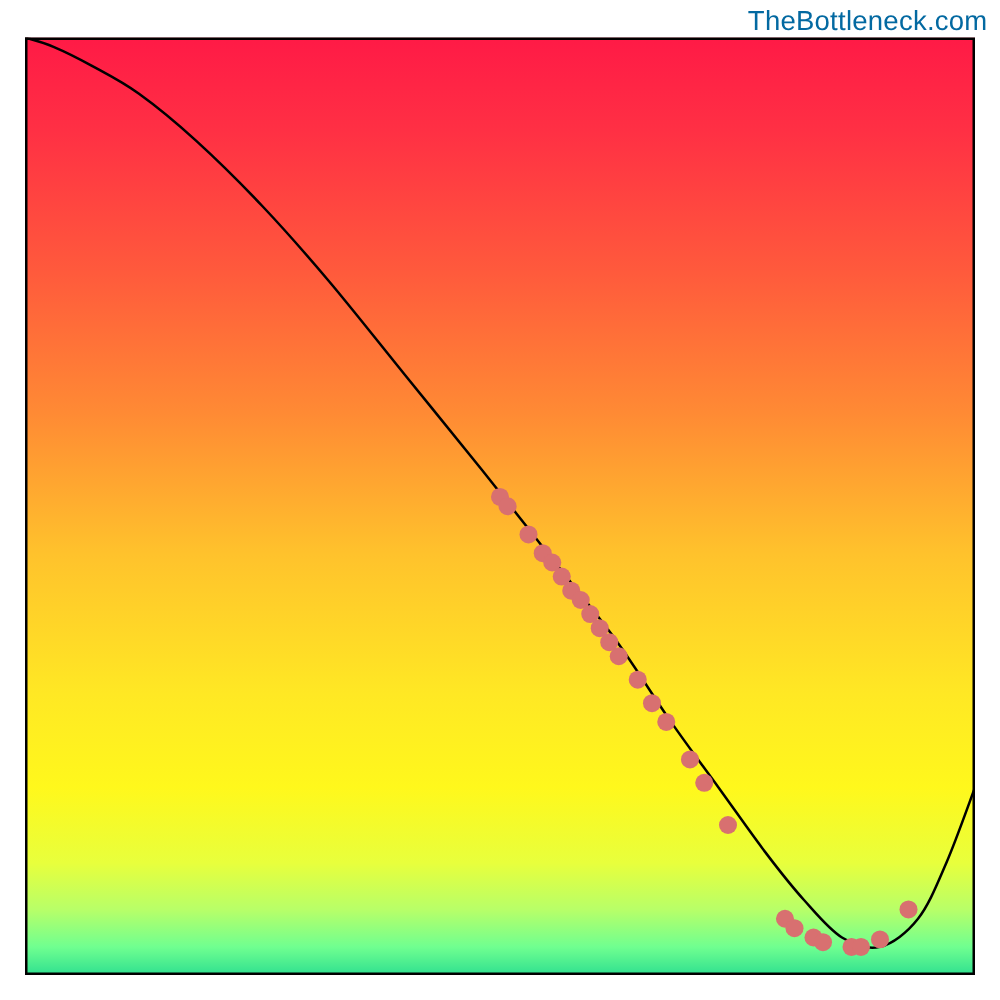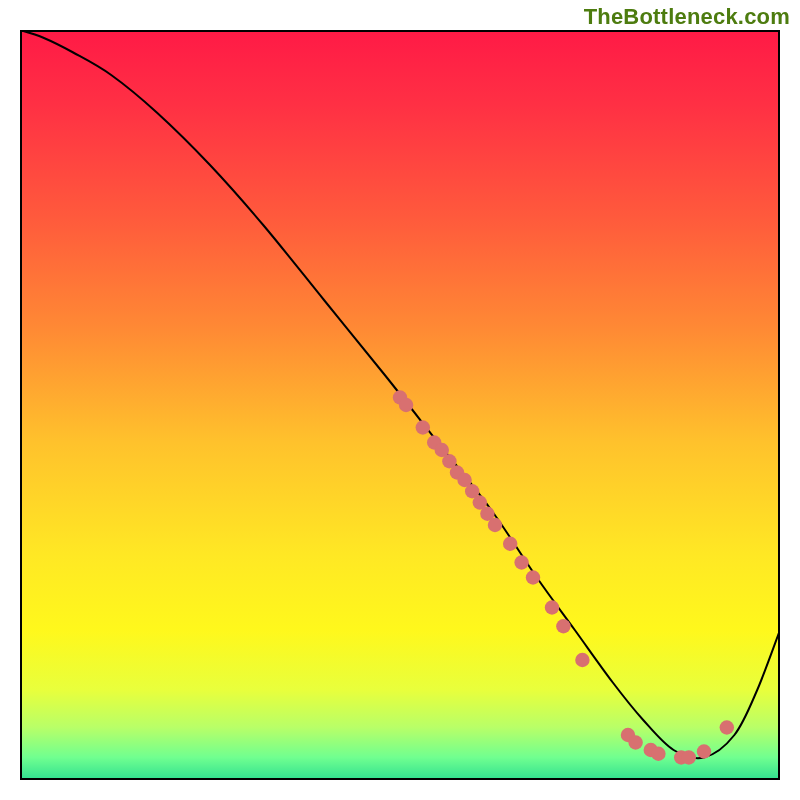--- a/index.html
+++ b/index.html
@@ -14,22 +14,22 @@
   .chart-container {
     position: relative;
     width: 800px;
     height: 800px;
   }
   .watermark {
     position: absolute;
     top: 4px;
     right: 10px;
     font-size: 22px;
-    font-weight: bold;
-    color: #4d7c0f;
+    font-weight: normal;
+    color: #0369a1;
     z-index: 20;
     letter-spacing: 0.2px;
   }
   .plot-area {
     position: absolute;
     left: 20px;
     top: 30px;
     width: 760px;
     height: 750px;
     box-sizing: border-box;

